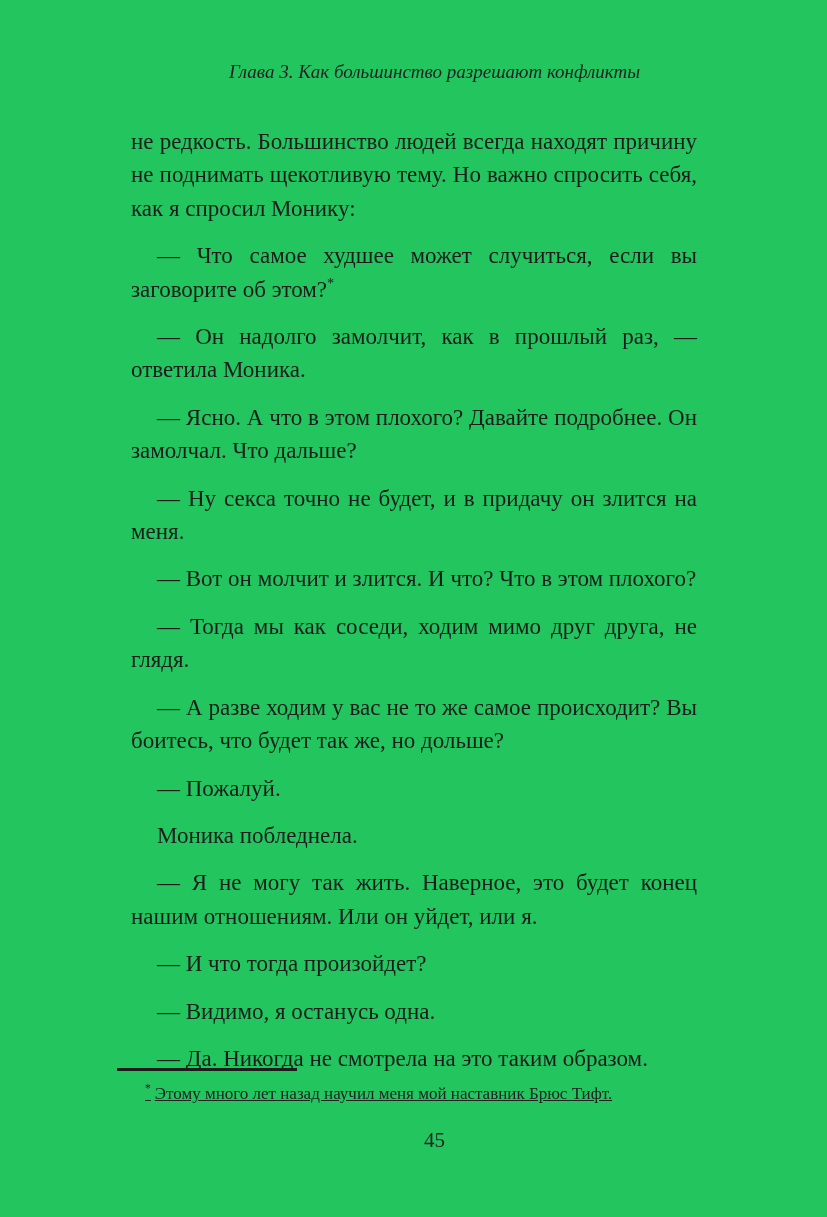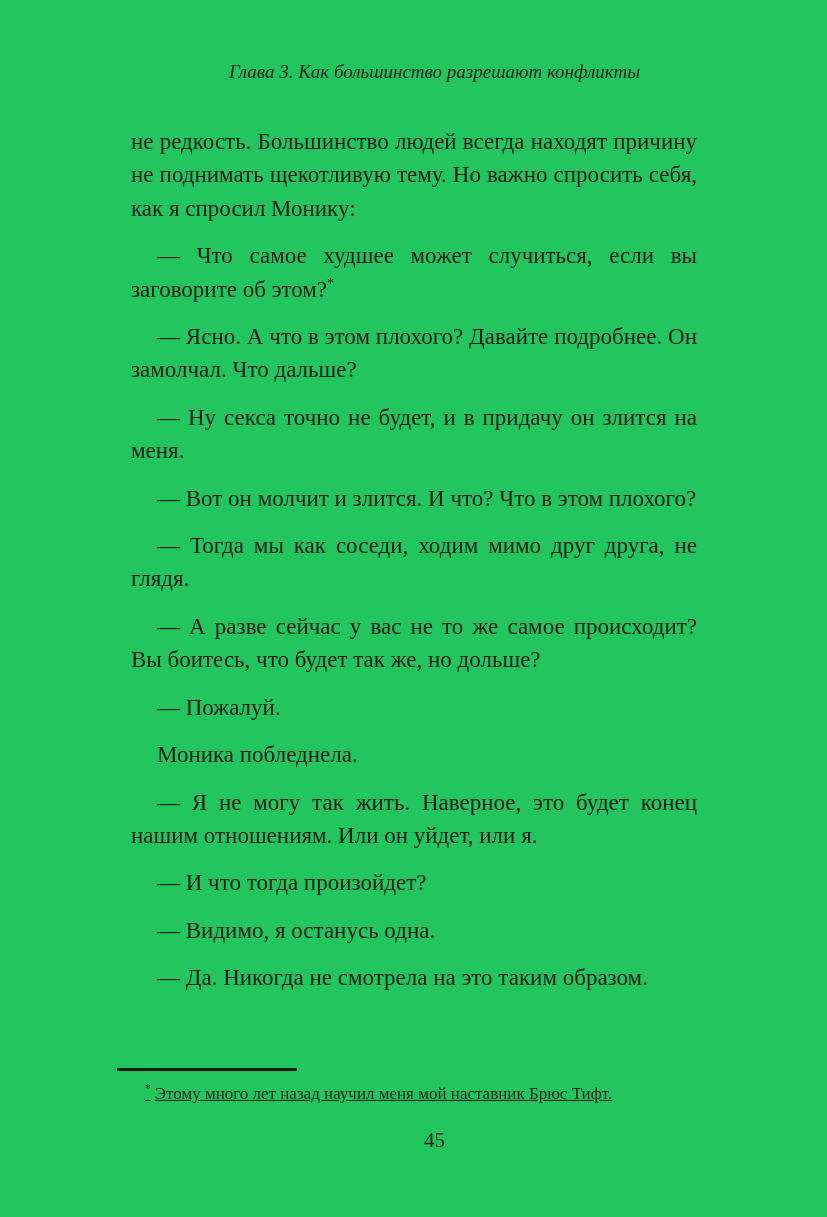--- a/index.html
+++ b/index.html
@@ -89,25 +89,26 @@
 </head>
 <body>
 
 <div class="page">
 
   <div class="running-head">Глава 3. Как большинство разрешают конфликты</div>
 
   <div class="body-text">
       <p class="">не редкость. Большинство людей всегда находят причину не поднимать щекотливую тему. Но важно спросить себя, как я спросил Монику:</p>
       <p class="indent">— Что самое худшее может случиться, если вы заговорите об этом?<sup>*</sup></p>
+      <p class="indent">— Он надолго замолчит, как в прошлый раз, — ответила Моника.</p>
       <p class="indent">— Ясно. А что в этом плохого? Давайте подробнее. Он замолчал. Что дальше?</p>
       <p class="indent">— Ну секса точно не будет, и в придачу он злится на меня.</p>
       <p class="indent">— Вот он молчит и злится. И что? Что в этом плохого?</p>
       <p class="indent">— Тогда мы как соседи, ходим мимо друг друга, не глядя.</p>
-      <p class="indent">— А разве сейчас у вас не то же самое происходит? Вы боитесь, что будет так же, но дольше?</p>
+      <p class="indent">— А разве ходим у вас не то же самое происходит? Вы боитесь, что будет так же, но дольше?</p>
       <p class="indent">— Пожалуй.</p>
       <p class="indent">Моника побледнела.</p>
       <p class="indent">— Я не могу так жить. Наверное, это будет конец нашим отношениям. Или он уйдет, или я.</p>
       <p class="indent">— И что тогда произойдет?</p>
       <p class="indent">— Видимо, я останусь одна.</p>
       <p class="indent">— Да. Никогда не смотрела на это таким образом.</p>
     </div>
 
   <div class="footnote-rule"></div>
 

